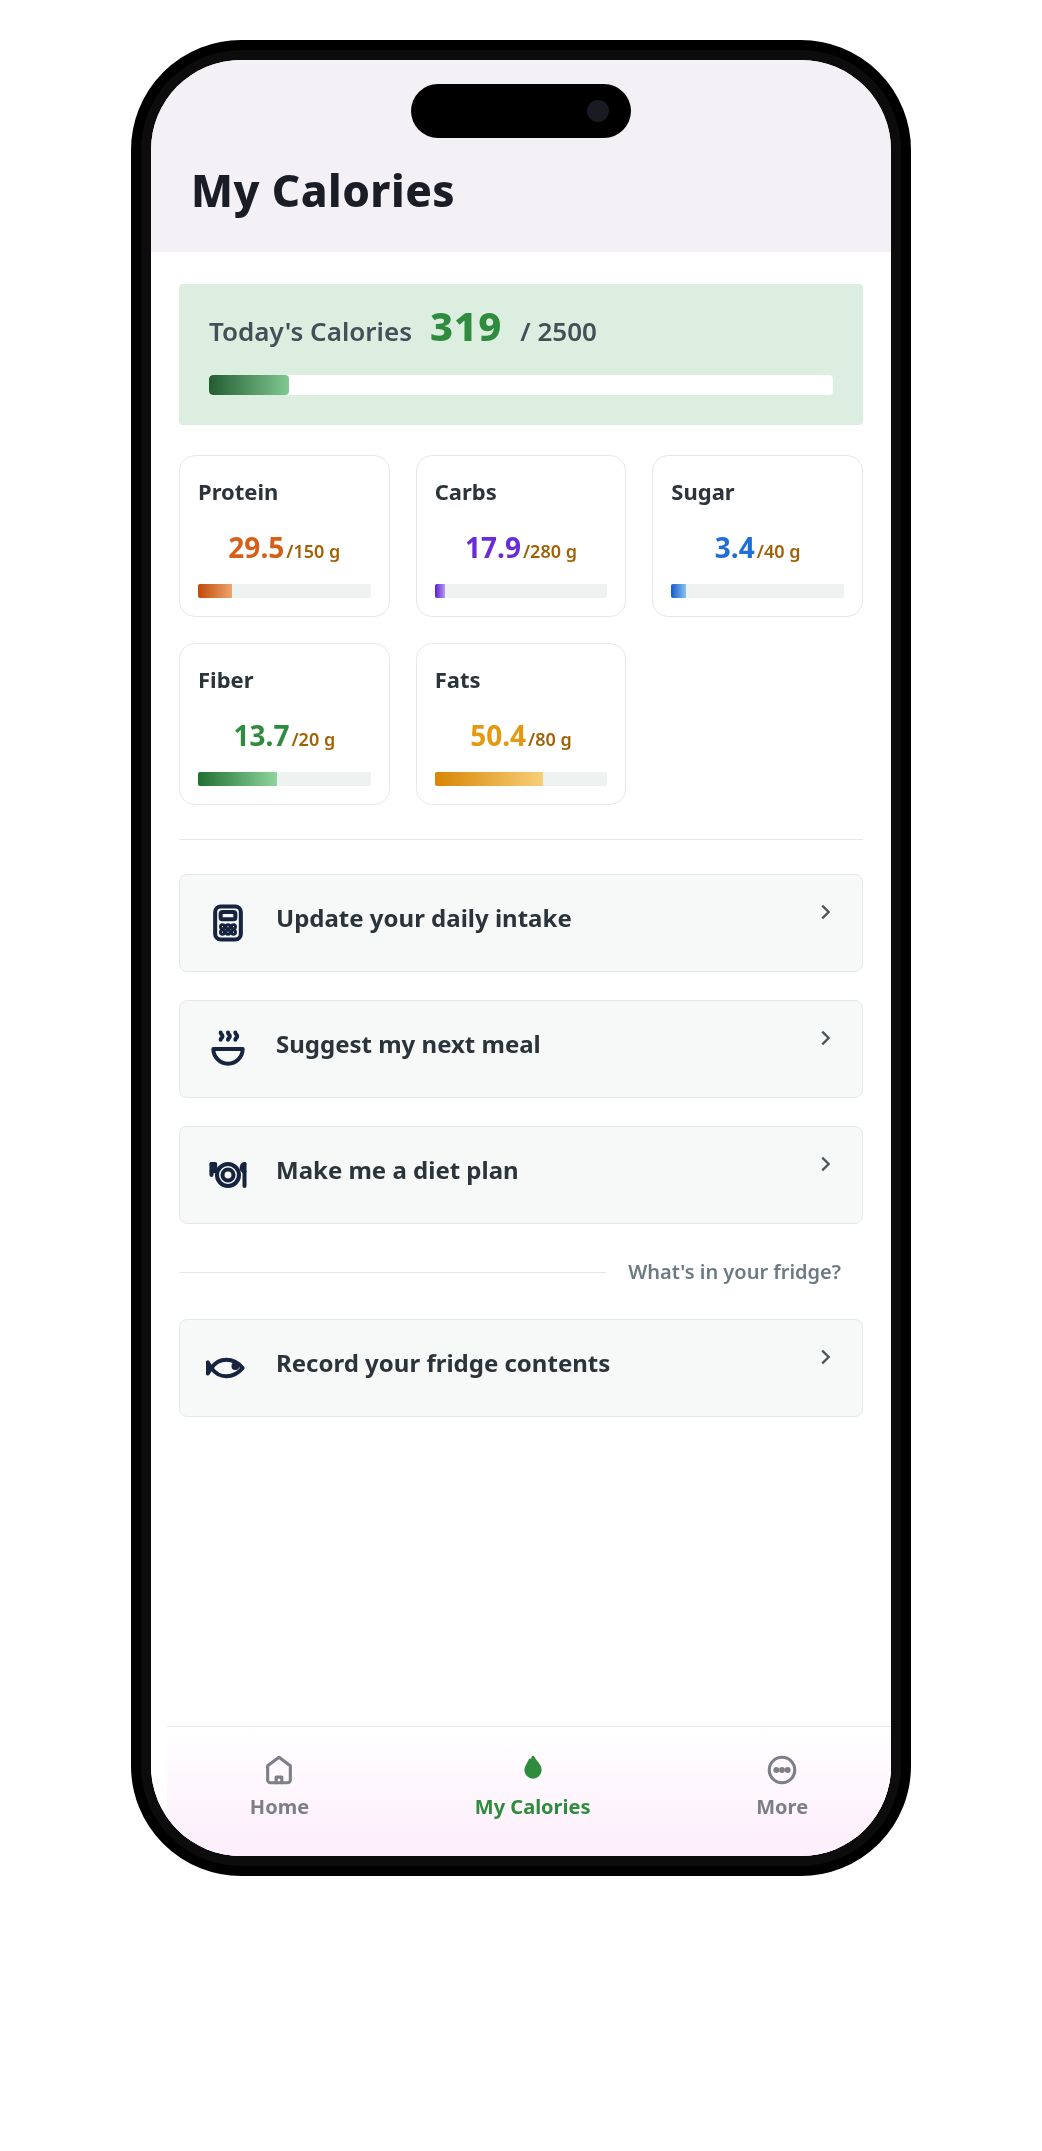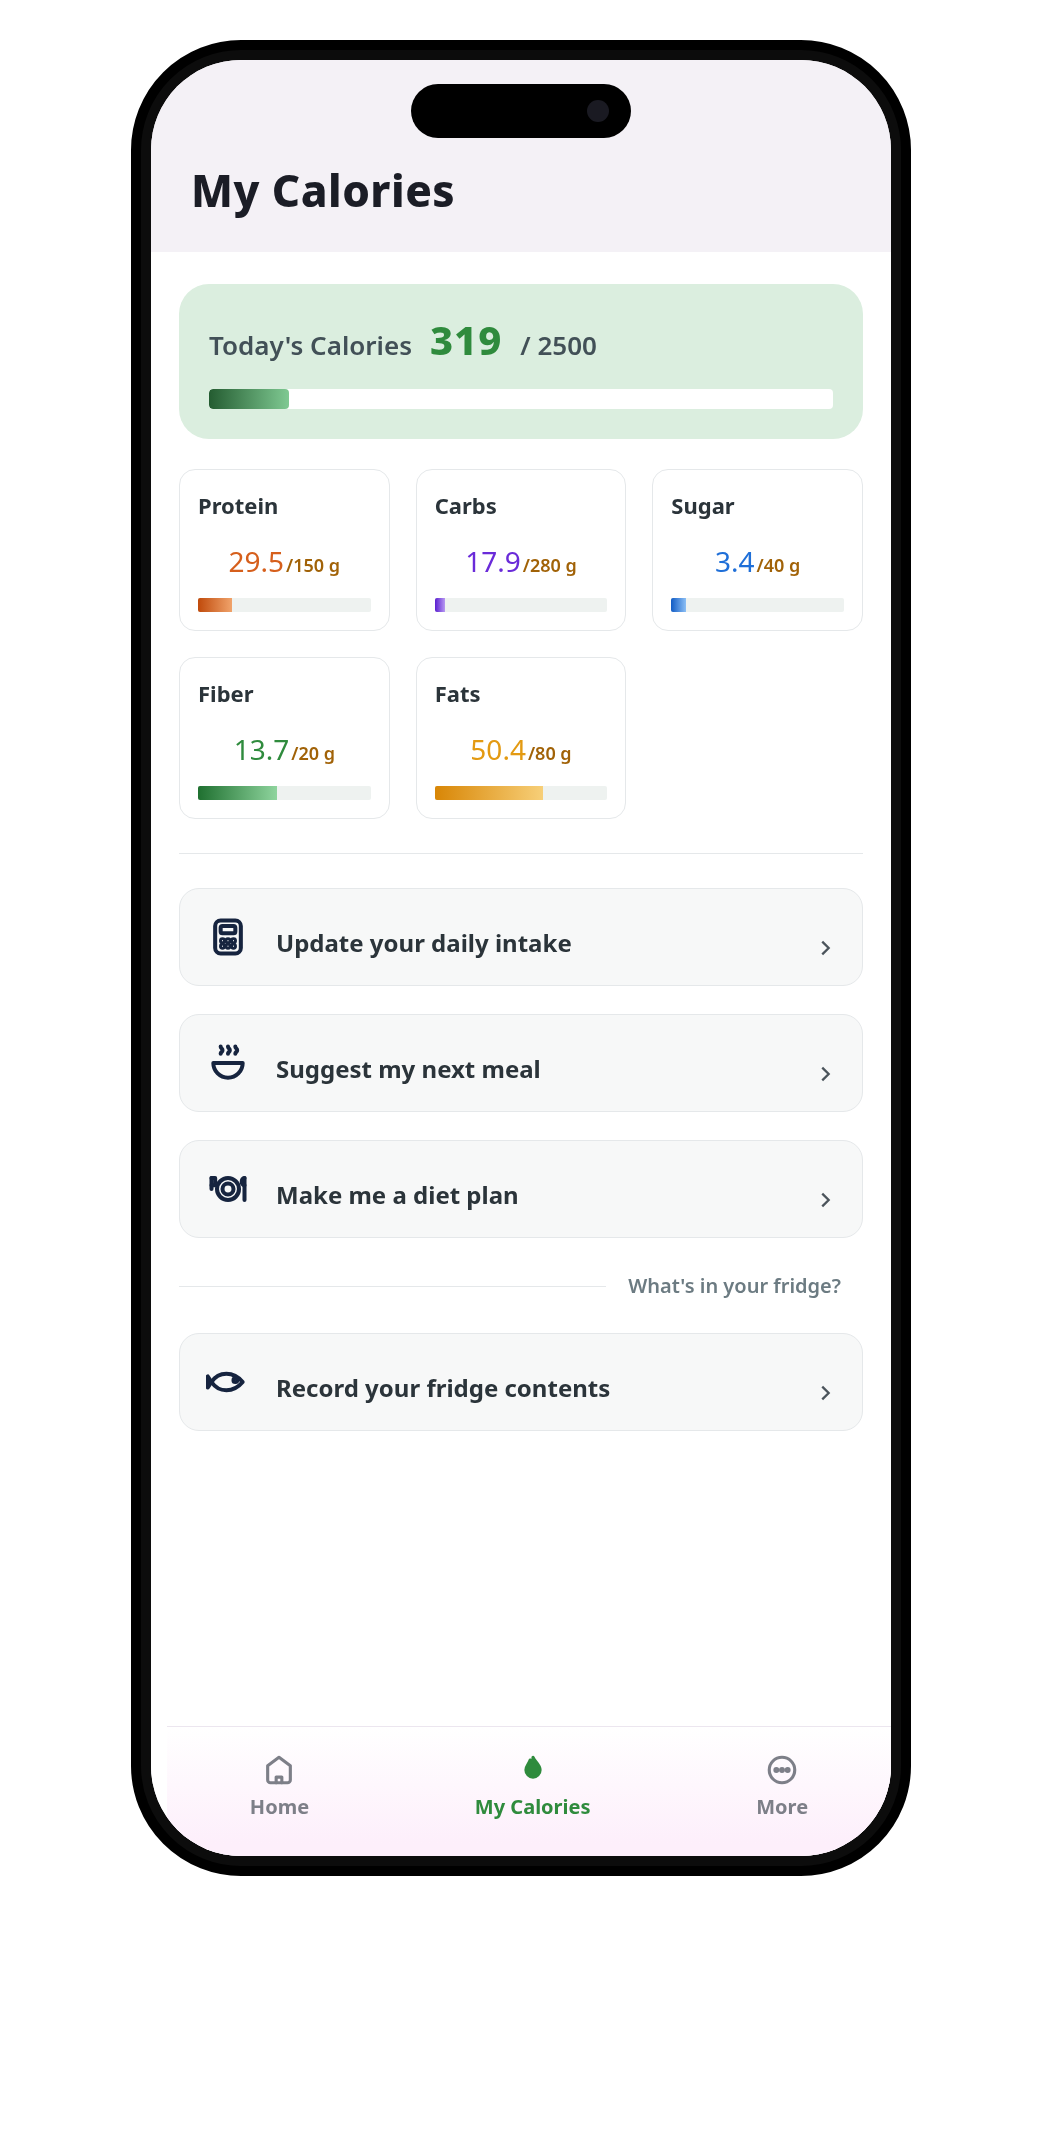--- a/index.html
+++ b/index.html
@@ -56,56 +56,56 @@
 
   .content{
     background:#fff;
     padding:32px 28px 160px;
     min-height:calc(100% - 180px);
   }
 
   
   .today{
     background:var(--green-soft);
-    border-radius:30px;
-    padding:28px 30px 30px;
+    border-radius:4px;
+    padding:14px 30px 30px;
     color:var(--muted);
   }
   .today-top{display:flex;align-items:baseline;gap:18px;font-size:26px;font-weight:600}
   .today-num{font-size:40px;font-weight:800;color:var(--green);letter-spacing:1px}
   .today-max{font-size:26px;font-weight:600;color:var(--muted)}
   .bar{height:20px;background:#fff;border-radius:4px;margin-top:22px;position:relative;overflow:hidden}
   .bar-fill{position:absolute;inset:0 auto 0 0;border-radius:4px}
   .bar-green{background:linear-gradient(90deg,#245c31,#7fc992)}
 
   
   .macros{
     display:grid;grid-template-columns:repeat(3,1fr);gap:26px;margin-top:30px;
   }
   .mcard{
     border:1px solid var(--line);border-radius:16px;padding:20px 18px 18px;background:var(--card);
   }
   .mlabel{font-size:22px;font-weight:700;color:#2b343a;margin-bottom:22px}
   .mval{display:flex;align-items:baseline;gap:2px;justify-content:center}
-  .mv-big{font-size:28px;font-weight:400}
+  .mv-big{font-size:28px;font-weight:700}
   .mv-sm{font-size:18px;font-weight:600;color:#a16207}
   .mbar{height:14px;background:#eef2f0;border-radius:2px;margin-top:18px;position:relative;overflow:hidden}
   .mbar-fill{position:absolute;inset:0 auto 0 0}
 
   .c-orange{color:var(--orange)} .f-orange{background:linear-gradient(90deg,#c04a0b,#f0a36b)}
   .c-purple{color:var(--purple)} .f-purple{background:linear-gradient(90deg,#5a1ed0,#b899f2)}
   .c-blue{color:var(--blue)}     .f-blue{background:linear-gradient(90deg,#115cc5,#8cbff5)}
   .c-green{color:var(--green)}   .f-green{background:linear-gradient(90deg,#1f7030,#8ed49d)}
   .c-amber{color:var(--amber)}   .f-amber{background:linear-gradient(90deg,#d88606,#f7cf78)}
 
   hr.sep{border:none;border-top:1px solid var(--line);margin:34px 0}
 
   .row{
-    display:flex;align-items:flex-end;gap:26px;
-    background:#f7f8f8;border:1px solid var(--line);border-radius:20px;
+    display:flex;align-items:flex-start;gap:26px;
+    background:#f7f8f8;border:1px solid var(--line);border-radius:8px;
     padding:26px 26px;margin-bottom:28px;cursor:pointer;
   }
   .row .txt{flex:1;font-size:24px;font-weight:700;color:#2b343a}
   .chev{width:22px;height:22px;flex:none}
   .chev svg{width:100%;height:100%;stroke:#4b545b;stroke-width:2.5;fill:none}
   .ricon{width:44px;height:44px;flex:none;color:var(--navy)}
   .ricon svg{width:100%;height:100%;stroke:currentColor;stroke-width:2.2;fill:none;stroke-linecap:round;stroke-linejoin:round}
 
   .sep-label{position:relative;text-align:right;margin:34px 0}
   .sep-label::before{content:"";position:absolute;left:0;right:0;top:50%;border-top:1px solid var(--line);z-index:0}

